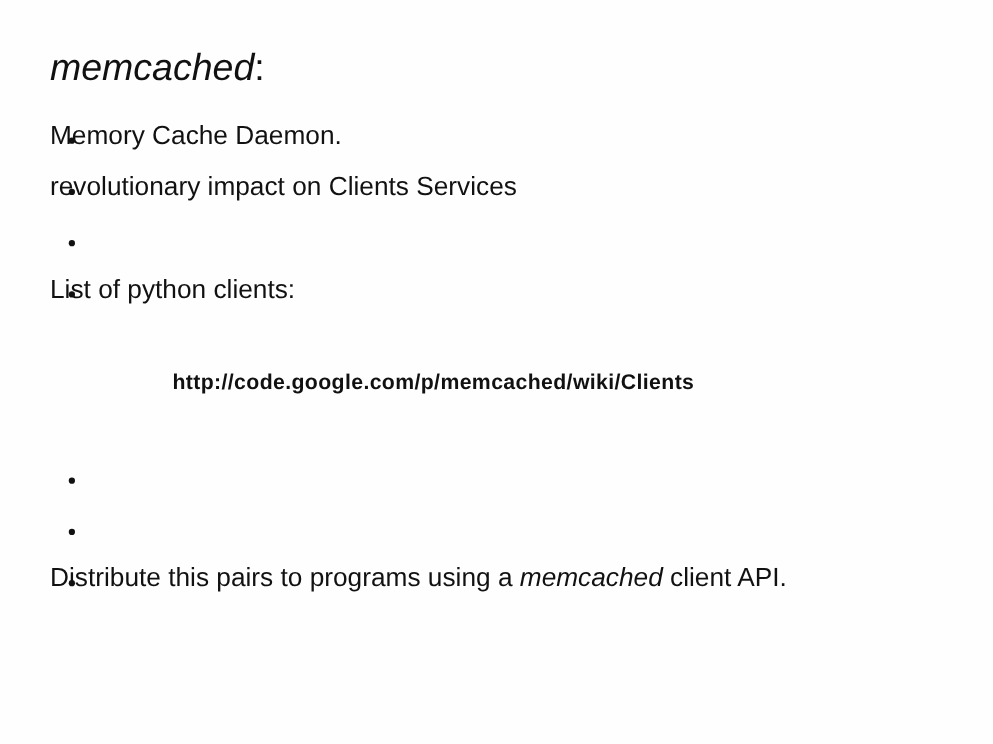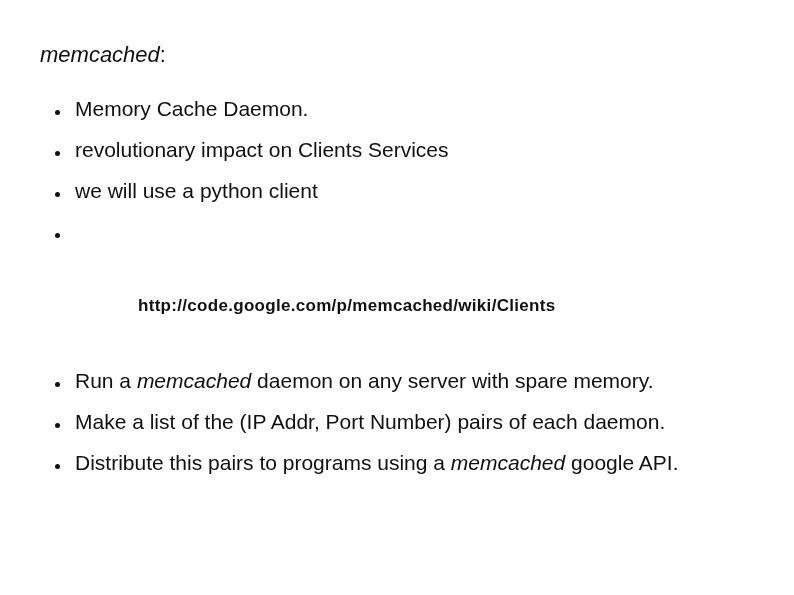--- a/index.html
+++ b/index.html
@@ -13,40 +13,40 @@
     height: 595px;
     background: #fefefe;
     color: #111111;
     font-family: "Liberation Sans", sans-serif;
     overflow: hidden;
   }
   .slide-title {
     position: absolute;
     left: 40px;
     top: 43px;
-    font-size: 22px;
+    font-size: 30px;
     line-height: 24px;
     white-space: nowrap;
   }
   ul.bullet-list {
     list-style: none;
     margin: 0;
     padding: 0;
     position: absolute;
     left: 0;
     width: 794px;
   }
   ul.bullet-list.top { top: 88px; }
   ul.bullet-list.bottom { top: 360px; }
   ul.bullet-list li {
     position: relative;
     height: 41px;
     display: flex;
     align-items: center;
-    padding-left: 75px;
+    padding-left: 40px;
     font-size: 21px;
     white-space: nowrap;
   }
   .bullet-dot {
     position: absolute;
     left: 55px;
     top: 50%;
     margin-top: 1px;
     width: 5px;
     height: 5px;
@@ -75,37 +75,35 @@
     <li>
       <span class="bullet-dot"></span>
       <span><span>Memory Cache Daemon.</span></span>
     </li>
     <li>
       <span class="bullet-dot"></span>
       <span><span>revolutionary impact on Clients Services</span></span>
     </li>
     <li>
       <span class="bullet-dot"></span>
-      <span><span>we will use a python client</span></span>
     </li>
     <li>
       <span class="bullet-dot"></span>
+      <span><span>List of python clients:</span></span>
     </li>
   </ul>
 
   <div class="link-line">http://code.google.com/p/memcached/wiki/Clients</div>
 
   <ul class="bullet-list bottom">
     <li>
       <span class="bullet-dot"></span>
-      <span><span>Run a </span><span style="font-style: italic;">memcached</span><span> daemon on any server with spare memory.</span></span>
     </li>
     <li>
       <span class="bullet-dot"></span>
-      <span><span>Make a list of the (IP Addr, Port Number) pairs of each daemon.</span></span>
     </li>
     <li>
       <span class="bullet-dot"></span>
-      <span><span>Distribute this pairs to programs using a </span><span style="font-style: italic;">memcached</span><span> google API.</span></span>
+      <span><span>Distribute this pairs to programs using a </span><span style="font-style: italic;">memcached</span><span> client API.</span></span>
     </li>
   </ul>
 
 </div>
 
 </body></html>

